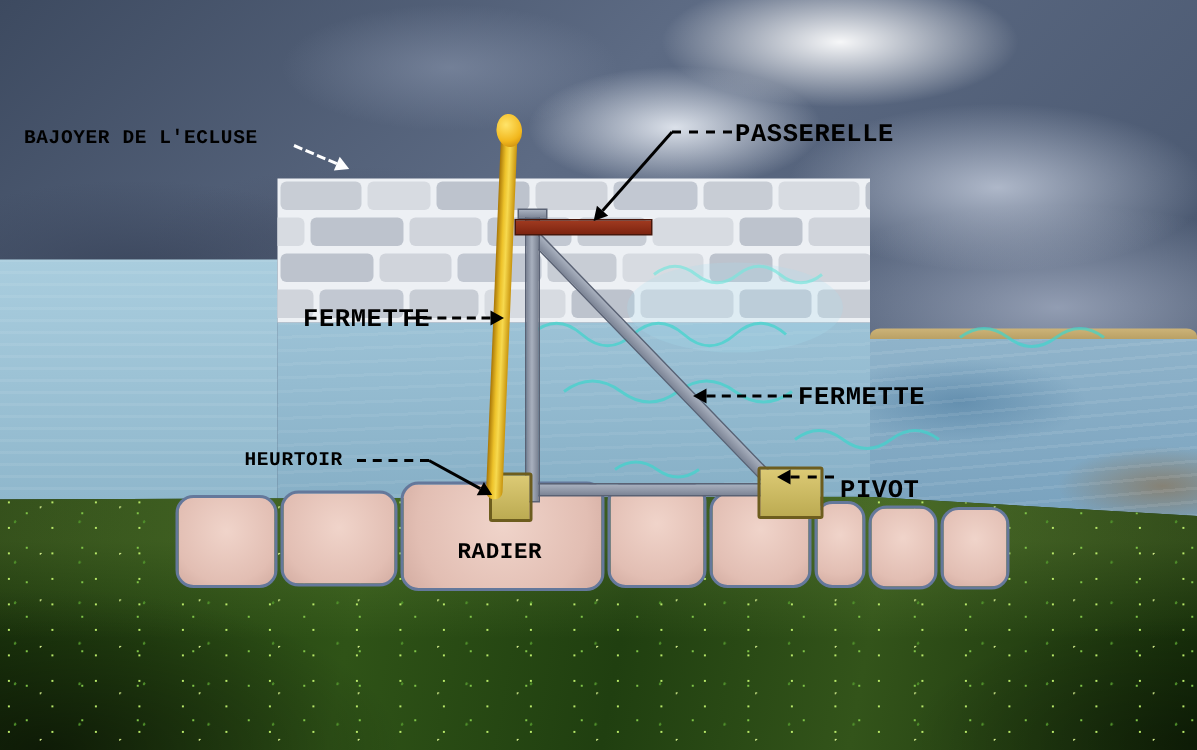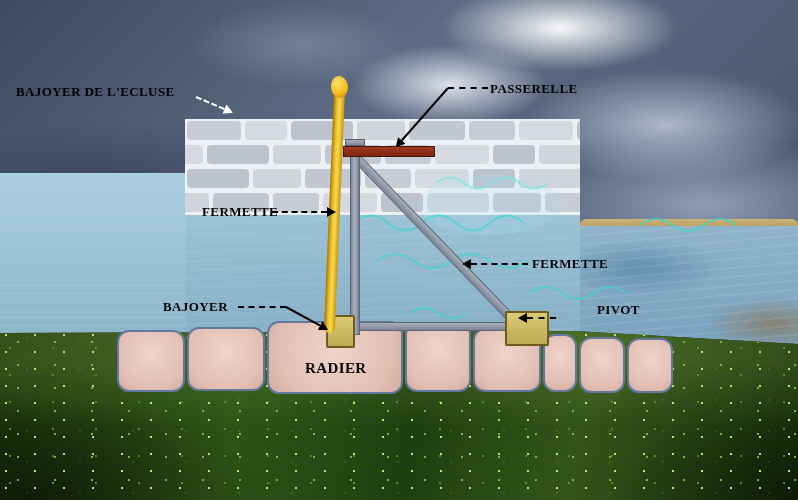--- a/index.html
+++ b/index.html
@@ -1,16 +1,16 @@
 <!DOCTYPE html>
 <html><head>
 <meta charset="utf-8">
 <style>
   html,body{margin:0;padding:0;background:#222;}
-  .stage{position:relative;width:798px;height:500px;overflow:hidden;font-family:Liberation Serif, serif;background:#4c5a72;}
+  .stage{position:relative;width:798px;height:500px;overflow:hidden;font-family:Liberation Mono, monospace;background:#4c5a72;}
   .stage *{box-sizing:border-box;}
 
   
   .sky{position:absolute;left:0;top:0;width:798px;height:242px;
     background-image:
       radial-gradient(ellipse 170px 62px at 560px 28px, rgba(255,255,255,.95), rgba(255,255,255,0) 70%),
       radial-gradient(ellipse 140px 58px at 450px 85px, rgba(242,246,252,.85), transparent 70%),
       radial-gradient(ellipse 200px 80px at 665px 125px, rgba(205,213,228,.75), transparent 70%),
       radial-gradient(ellipse 250px 95px at 705px 205px, rgba(175,185,205,.7), transparent 72%),
       radial-gradient(ellipse 160px 60px at 300px 45px, rgba(140,152,175,.55), transparent 70%),
@@ -69,21 +69,21 @@
     background:radial-gradient(circle at 40% 32%, #ffe46a, #f2b81e 60%, #c07f06);}
 
   
   .arrow{position:absolute;height:10px;display:flex;align-items:center;transform-origin:left center;}
   .arrow .shaft{flex:1;border-top:2px dashed #000;}
   .arrow.solid .shaft{border-top-style:solid;}
   .arrow .head-r{width:0;height:0;border-left:9px solid #000;border-top:5px solid transparent;border-bottom:5px solid transparent;}
   .arrow .head-l{width:0;height:0;border-right:9px solid #000;border-top:5px solid transparent;border-bottom:5px solid transparent;}
   .arrow.white .shaft{border-top-color:#fff;}
   .arrow.white .head-r{border-left-color:#fff;}
-  .lbl{position:absolute;font-weight:bold;font-size:13px;color:#000;letter-spacing:.4px;white-space:nowrap;}
+  .lbl{position:absolute;font-weight:bold;font-size:17px;color:#000;letter-spacing:.4px;white-space:nowrap;}
 </style>
 </head>
 <body>
 
 <div class="stage">
 
   <div class="sky"></div>
   <div class="water water-left"></div>
   <div class="water water-mid"></div>
   <div class="sand-strip"></div>
@@ -186,17 +186,17 @@
   </div>
   <div class="arrow" style="left:518px;top:313px;width:38px;">
     <div class="head-l"></div>
       <div class="shaft"></div>
   </div>
 
   <div class="lbl" style="left:16px;top:84px;font-size:13px;">BAJOYER DE L'ECLUSE</div>
   <div class="lbl" style="left:490px;top:81px;">PASSERELLE</div>
   <div class="lbl" style="left:202px;top:204px;">FERMETTE</div>
   <div class="lbl" style="left:532px;top:256px;">FERMETTE</div>
-  <div class="lbl" style="left:163px;top:299px;font-size:13px;">BAJOYER</div>
-  <div class="lbl" style="left:560px;top:302px;margin-left:37px;">PIVOT</div>
+  <div class="lbl" style="left:163px;top:299px;font-size:13px;">HEURTOIR</div>
+  <div class="lbl" style="left:560px;top:318px;">PIVOT</div>
   <div class="lbl" style="left:305px;top:360px;font-size:15px;text-align:center;">RADIER</div>
 
 </div>
 
 </body></html>

